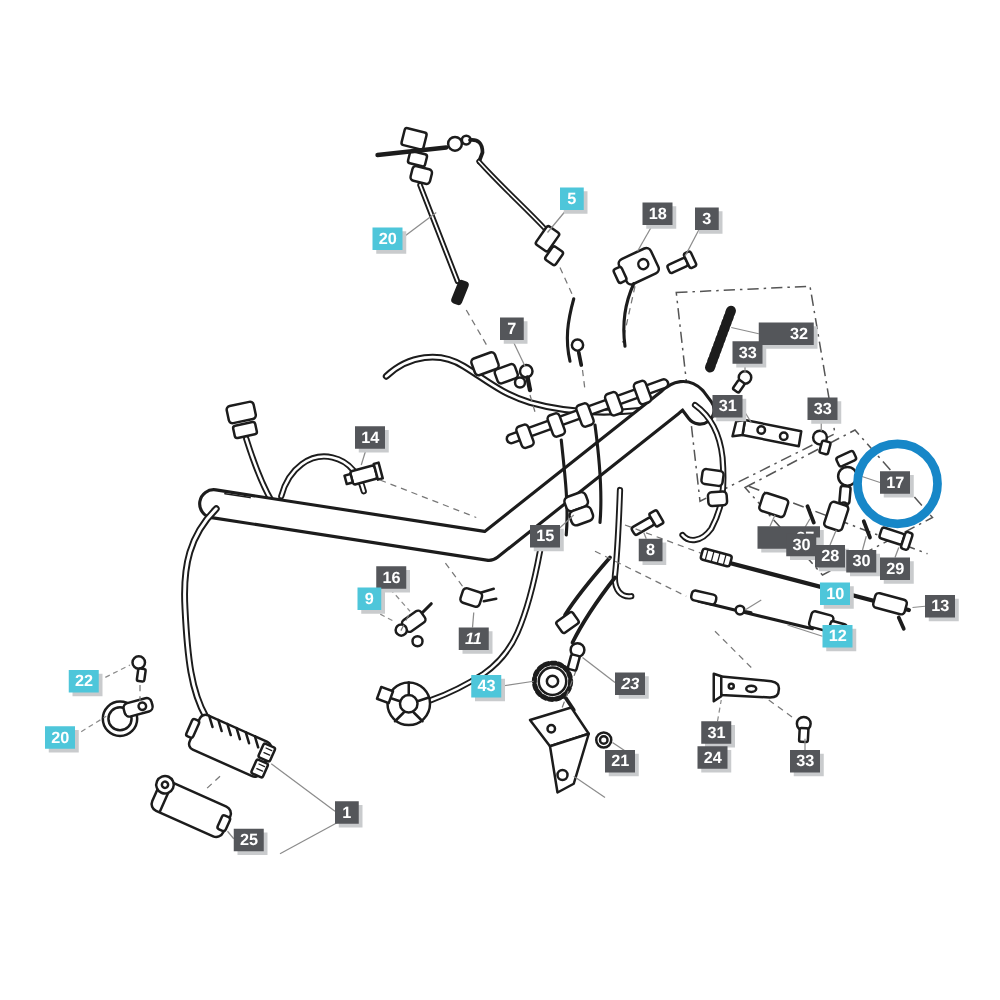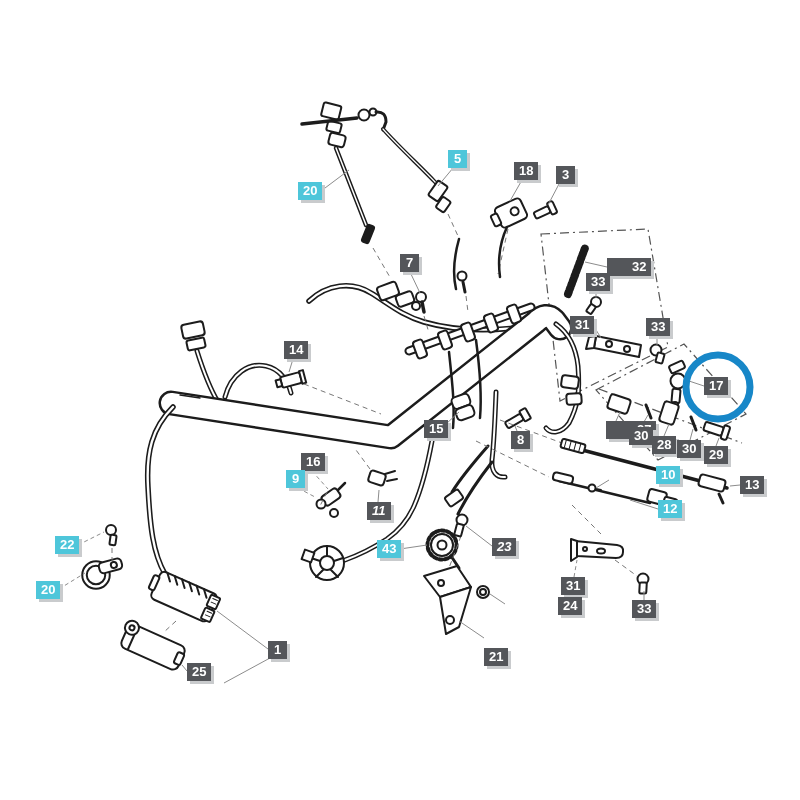--- a/index.html
+++ b/index.html
@@ -437,17 +437,17 @@
       <div class="plabel dark" style="left: 740px; top: 476px;">13</div>
       <div class="plabel cyan" style="left: 658px; top: 500px;">12</div>
       <div class="plabel dark" style="left: 367px; top: 502px; font-style: italic;">11</div>
       <div class="plabel dark" style="left: 492px; top: 538px; font-style: italic;">23</div>
       <div class="plabel cyan" style="left: 55px; top: 536px;">22</div>
       <div class="plabel cyan" style="left: 377px; top: 540px;">43</div>
       <div class="plabel dark" style="left: 561px; top: 577px;">31</div>
       <div class="plabel cyan" style="left: 36px; top: 581px;">20</div>
       <div class="plabel dark" style="left: 530px; top: 597px; margin-left: 28px;">24</div>
       <div class="plabel dark" style="left: 632px; top: 600px;">33</div>
-      <div class="plabel dark" style="left: 484px; top: 648px; text-align: right;">21</div>
+      <div class="plabel dark" style="left: 484px; top: 600px; text-align: right;">21</div>
       <div class="plabel dark" style="left: 268px; top: 641px;">1</div>
       <div class="plabel dark" style="left: 187px; top: 663px;">25</div>
     </div>
 </div>
 
 </body></html>

